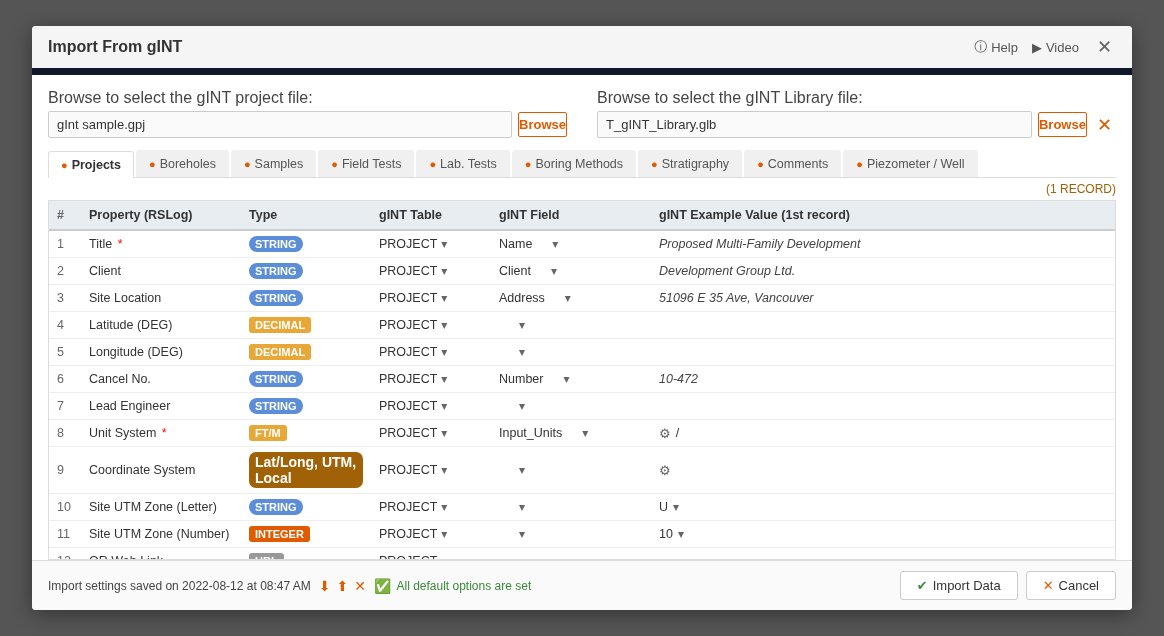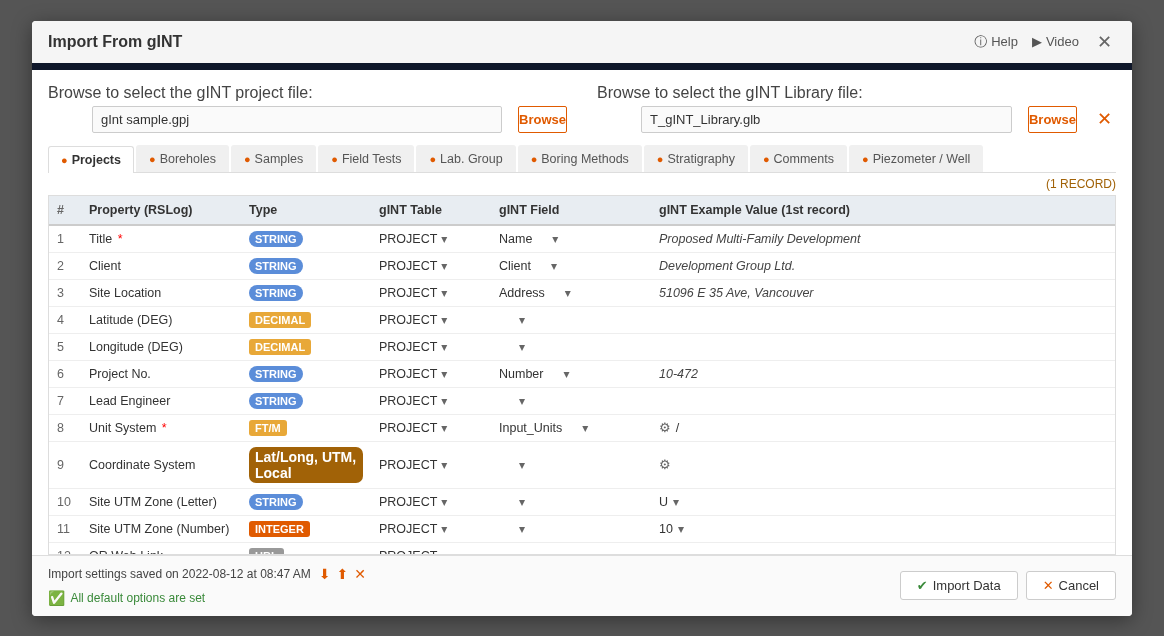--- a/index.html
+++ b/index.html
@@ -7,21 +7,21 @@
     .modal { background: #fff; width: 1100px; border-radius: 4px; box-shadow: 0 4px 20px rgba(0,0,0,0.4); overflow: hidden; }
     .modal-header { background: #f5f5f5; border-bottom: 7px solid #0f172a; padding: 10px 16px; display: flex; align-items: center; justify-content: space-between; }
     .modal-title { font-size: 16px; font-weight: bold; color: #333; }
     .header-actions { display: flex; align-items: center; gap: 14px; }
     .header-action { display: flex; align-items: center; gap: 4px; color: #555; cursor: pointer; font-size: 13px; }
     .close-btn { background: none; border: none; font-size: 18px; cursor: pointer; color: #666; padding: 0 4px; }
     .modal-body { padding: 14px 16px 0; }
     .browse-row { display: flex; gap: 30px; margin-bottom: 12px; }
     .browse-group { display: flex; flex-direction: column; gap: 4px; flex: 1; }
     .browse-label { font-size: 16px; color: #444; }
-    .browse-input-row { display: flex; gap: 16px; margin-left: 44px; }
+    .browse-input-row { display: flex; align-items: center; gap: 6px; }
     .browse-input { flex: 1; border: 1px solid #ccc; padding: 5px 8px; font-size: 13px; color: #333; background: #fafafa; outline: none; border-radius: 2px; }
     .browse-btn { border: 1.5px solid #e05a00; background: #fff; color: #e05a00; padding: 4px 0; cursor: pointer; font-size: 13px; font-weight: bold; border-radius: 2px; white-space: nowrap; }
     .close-x { background: none; border: none; color: #e05a00; font-size: 18px; cursor: pointer; padding: 0 4px; }
     .tabs { display: flex; gap: 0; border-bottom: 1px solid #ddd; margin-bottom: 0; }
     .tab { display: flex; align-items: center; gap: 4px; padding: 6px 12px; cursor: pointer; font-size: 12.5px; color: #555; border: 1px solid transparent; border-bottom: none; white-space: nowrap; background: #f0f0f0; border-radius: 3px 3px 0 0; margin-right: 2px; }
     .tab.active { background: #fff; border-color: #ddd; color: #333; font-weight: bold; border-bottom-color: #fff; position: relative; bottom: -1px; z-index: 1; }
     .tab-pin { color: #e05a00; font-size: 11px; }
     .records-count { text-align: right; font-size: 12px; color: #a16207; padding: 4px 0 4px; }
     .table-container { overflow-y: auto; max-height: 360px; border: 1px solid #ddd; }
     table { width: 100%; border-collapse: collapse; font-size: 12.5px; }
@@ -39,21 +39,21 @@
     .badge-decimal { background: #e8a838; }
     .badge-ftm { background: #e8a838; }
     .badge-latlong { background: #a16207; font-size: 14px; border-radius: 7px; }
     .badge-integer { background: #e05a00; }
     .badge-url { background: #999; text-align: center; }
     .required { color: red; margin-left: 2px; }
     .dropdown-arrow { color: #666; font-size: 12px; cursor: pointer; }
     .example-italic { font-style: italic; color: #444; }
     .gear-icon { color: #666; cursor: pointer; font-size: 13px; }
     .modal-footer { padding: 10px 16px; border-top: 1px solid #ddd; background: #fafafa; display: flex; align-items: center; justify-content: space-between; }
-    .footer-left { display: flex; flex-direction: column; gap: 8px; }
+    .footer-left { display: flex; flex-direction: row; gap: 8px; }
     .footer-status { font-size: 12px; color: #444; display: flex; align-items: center; gap: 8px; }
     .footer-status-icons { display: flex; gap: 6px; align-items: center; }
     .status-icon { cursor: pointer; font-size: 14px; }
     .footer-default { font-size: 12px; color: #3a8a3a; display: flex; align-items: center; gap: 5px; }
     .footer-right { display: flex; gap: 8px; }
     .action-btn { padding: 6px 16px; font-size: 13px; border-radius: 3px; cursor: pointer; display: flex; align-items: center; gap: 5px; }
     .import-btn { background: #fff; border: 1.5px solid #ccc; color: #333; }
     .import-btn .check { color: #3a8a3a; }
     .cancel-btn { background: #fff; border: 1.5px solid #ccc; color: #333; }
     .cancel-btn .x { color: #e05a00; }
@@ -113,21 +113,21 @@
       <div class="tab">
         <span class="tab-pin">●</span>
         <span>Samples</span>
       </div>
       <div class="tab">
         <span class="tab-pin">●</span>
         <span>Field Tests</span>
       </div>
       <div class="tab">
         <span class="tab-pin">●</span>
-        <span>Lab. Group</span>
+        <span>Lab. Tests</span>
       </div>
       <div class="tab">
         <span class="tab-pin">●</span>
         <span>Boring Methods</span>
       </div>
       <div class="tab">
         <span class="tab-pin">●</span>
         <span>Stratigraphy</span>
       </div>
       <div class="tab">
@@ -256,21 +256,21 @@
                   <span></span>
                   <span class="dropdown-arrow">▾</span>
                 </div>
               </td>
               <td>
                 <div class="example-inner"></div>
               </td>
             </tr>
             <tr>
               <td class="col-num">6</td>
-              <td class="col-prop">Project No.</td>
+              <td class="col-prop">Cancel No.</td>
               <td class="col-type"><span class="badge badge-string">STRING</span></td>
               <td class="col-gint-table">
                 <div style="display: flex; align-items: center; gap: 4px;">
                   <span>PROJECT</span>
                   <span class="dropdown-arrow">▾</span>
                 </div>
               </td>
               <td class="col-gint-field">
                 <div class="col-gint-field-inner">
                   <span>Number</span>

